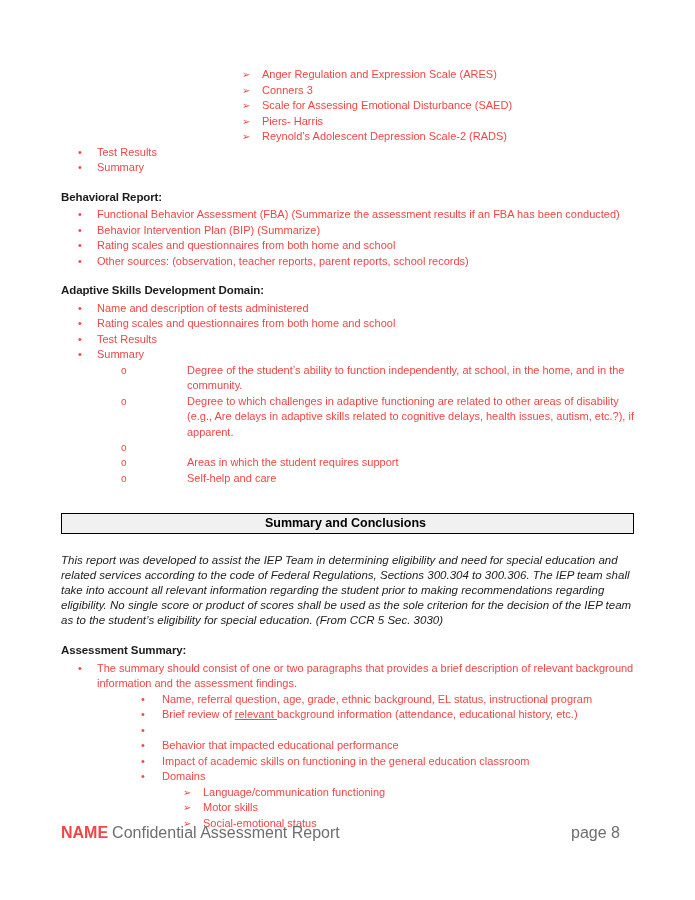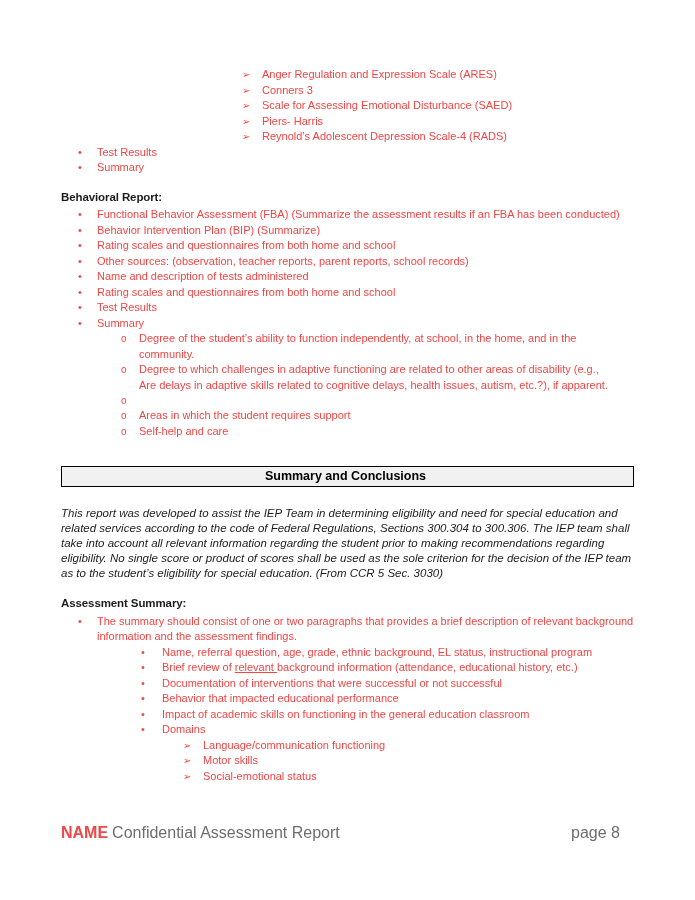--- a/index.html
+++ b/index.html
@@ -25,21 +25,21 @@
   .row .mk{flex:0 0 auto;text-align:left;}
   .row .tx{flex:0 1 auto;}
   .nowrap .tx{white-space:nowrap;}
   
   .lvl-arrow-top .row{margin-left:181px;}
   .lvl-arrow-top .mk{width:20px;font-size:10px;line-height:15.5px;}
   .lvl1 .row{margin-left:17px;}
   .lvl1 .mk{width:19px;font-size:11px;}
   .lvl-o .row{margin-left:60px;}
   .lvl-o .mk{width:18px;font-size:10px;line-height:15px;}
-  .lvl-o .tx{max-width:470px;}
+  .lvl-o .tx{max-width:470px;margin-left:48px;}
   .lvl-sub .row{margin-left:80px;}
   .lvl-sub .mk{width:21px;font-size:11px;}
   .lvl-arrow-dom .row{margin-left:122px;}
   .lvl-arrow-dom .mk{width:20px;font-size:10px;line-height:15.5px;}
   .heading{
     font-size:11.5px;font-weight:700;color:var(--ink);
     letter-spacing:-0.1px;
     margin:14px 0 2px 0;line-height:15.5px;
   }
   .titlebox{
@@ -84,21 +84,21 @@
     <li class="row nowrap">
         <span class="mk">➢</span>
         <span class="tx">Scale for Assessing Emotional Disturbance (SAED)</span>
       </li>
     <li class="row nowrap">
         <span class="mk">➢</span>
         <span class="tx">Piers- Harris</span>
       </li>
     <li class="row nowrap">
         <span class="mk">➢</span>
-        <span class="tx">Reynold’s Adolescent Depression Scale-4 (RADS)</span>
+        <span class="tx">Reynold’s Adolescent Depression Scale-2 (RADS)</span>
       </li>
   </ul>
 
   <ul class="lvl1">
     <li class="row nowrap">
         <span class="mk">•</span>
         <span class="tx">Test Results</span>
       </li>
     <li class="row nowrap">
         <span class="mk">•</span>
@@ -119,20 +119,21 @@
     <li class="row nowrap">
         <span class="mk">•</span>
         <span class="tx">Rating scales and questionnaires from both home and school</span>
       </li>
     <li class="row nowrap">
         <span class="mk">•</span>
         <span class="tx">Other sources: (observation, teacher reports, parent reports, school records)</span>
       </li>
   </ul>
 
+  <div class="heading">Adaptive Skills Development Domain:</div>
   <ul class="lvl1">
     <li class="row nowrap">
         <span class="mk">•</span>
         <span class="tx">Name and description of tests administered</span>
       </li>
     <li class="row nowrap">
         <span class="mk">•</span>
         <span class="tx">Rating scales and questionnaires from both home and school</span>
       </li>
     <li class="row nowrap">
@@ -183,21 +184,20 @@
     <li class="row nowrap">
         <span class="mk">•</span>
         <span class="tx">Name, referral question, age, grade, ethnic background, EL status, instructional program</span>
       </li>
     <li class="row nowrap">
         <span class="mk">•</span>
         <span class="tx"><span>Brief review of </span><span class="u">relevant </span><span>background information (attendance, educational history, etc.)</span></span>
       </li>
     <li class="row nowrap">
         <span class="mk">•</span>
-        <span class="tx">Documentation of  interventions that were successful or not successful</span>
       </li>
     <li class="row nowrap">
         <span class="mk">•</span>
         <span class="tx">Behavior that impacted educational performance</span>
       </li>
     <li class="row nowrap">
         <span class="mk">•</span>
         <span class="tx">Impact of academic skills on functioning in the general education classroom</span>
       </li>
     <li class="row nowrap">

